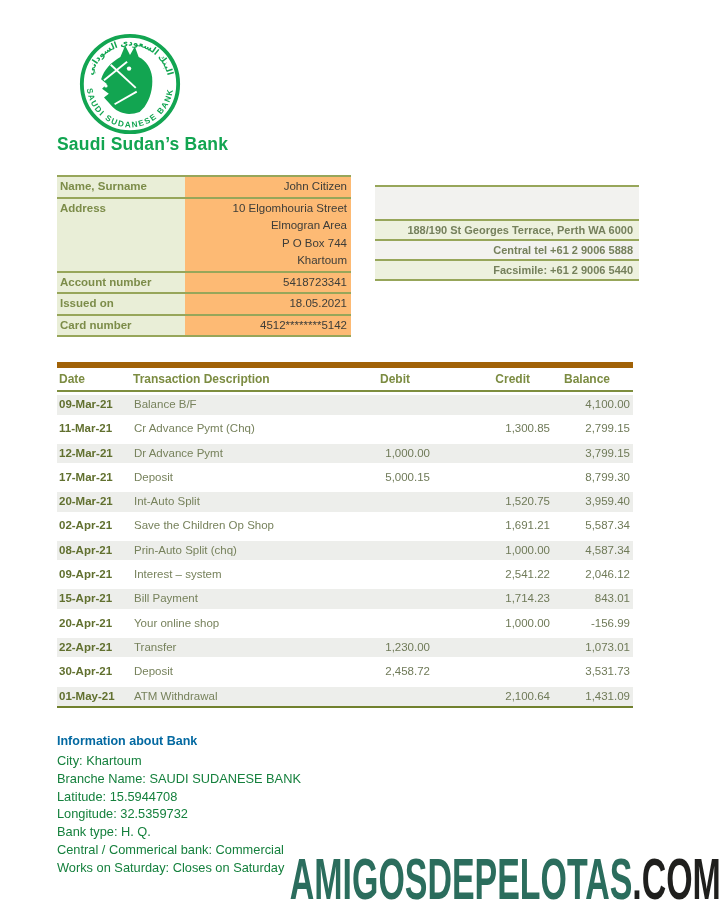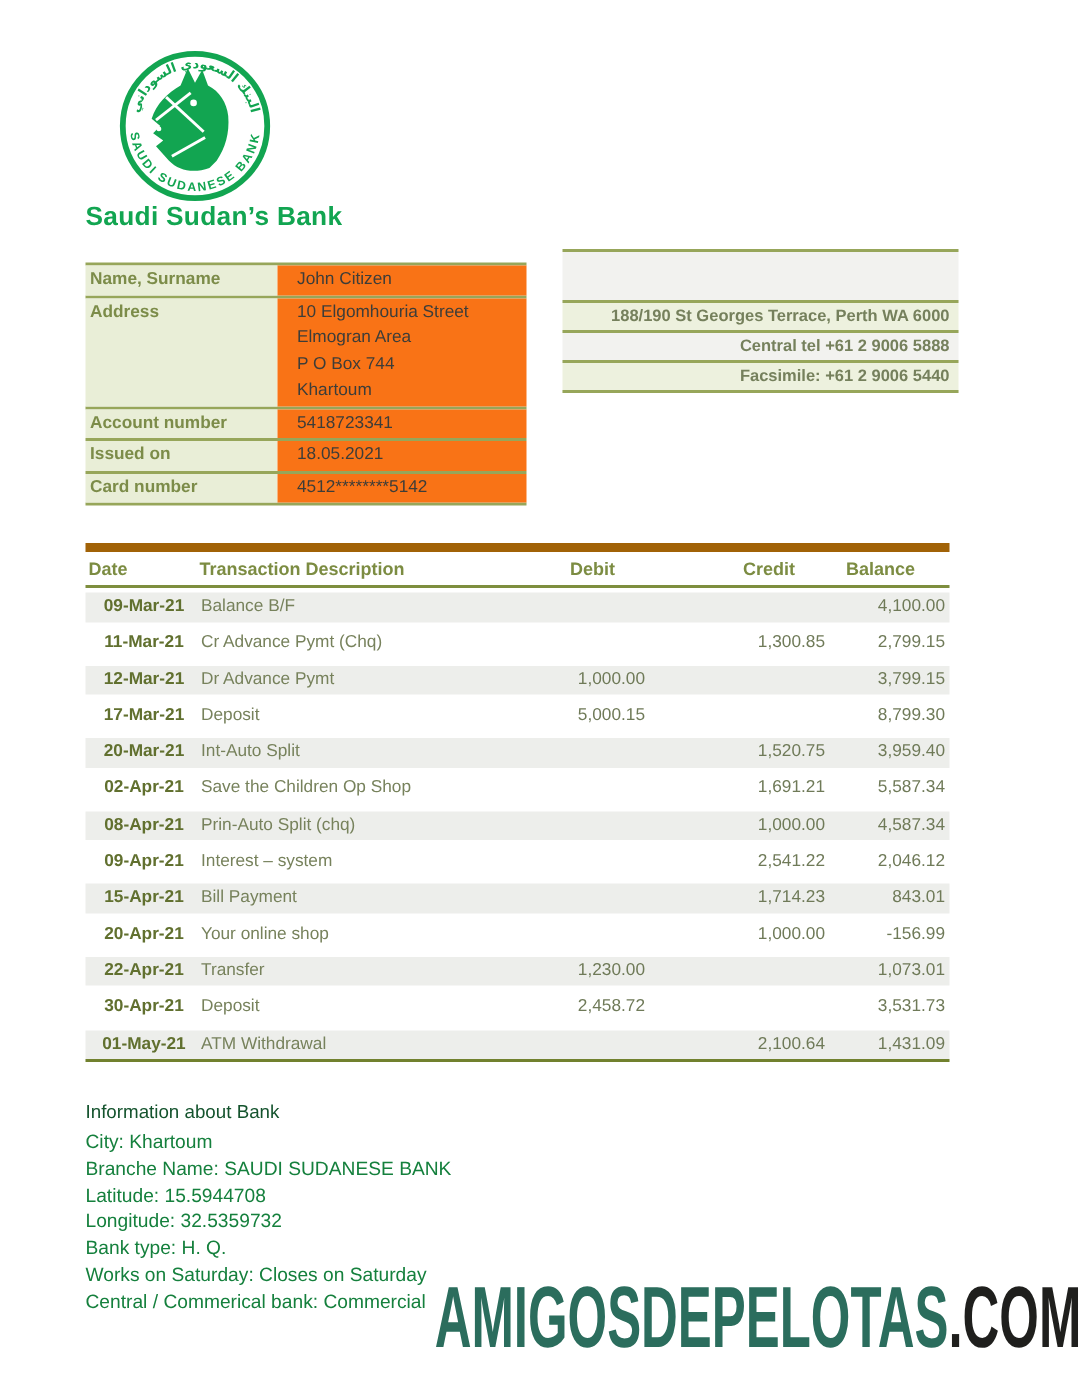--- a/index.html
+++ b/index.html
@@ -10,49 +10,49 @@
   
   .logo { left:72px; top:32px; width:116px; height:104px; }
 
   
   .page-title { left:57px; top:134px; font-size:17.5px; font-weight:bold; color:var(--brand_green,#1CA551); letter-spacing:0.2px; }
 
   
   .acct-table { left:57px; top:175px; width:294px; border-top:2px solid var(--olive_border,#97A65A); font-size:11.5px; }
   .acct-row { display:grid; grid-template-columns:128px 1fr; border-bottom:2px solid var(--olive_border,#97A65A); }
   .acct-label { background:var(--label_bg,#E9EED7); color:#7C8C49; font-weight:bold; padding:1px 4px 1px 3px; line-height:16px; }
-  .acct-value { background:#f97316; color:#3D3D39; padding:1px 4px 1px 13px; line-height:17.5px; white-space:pre-line; }
-
-  
-  .contact-table { left:375px; top:166px; width:264px; border-top:2px solid var(--olive_border,#97A65A); }
+  .acct-value { background:#fdba74; color:#3D3D39; padding:1px 4px 1px 13px; line-height:17.5px; white-space:pre-line;text-align:right; }
+
+  
+  .contact-table { left:375px; top:185px; width:264px; border-top:2px solid var(--olive_border,#97A65A); }
   .contact-row { text-align:right; font-weight:bold; font-size:11px; color:#75805C; padding:3px 6px 3px 0;
                  min-height:20px; border-bottom:2px solid var(--olive_border,#97A65A); white-space:pre-line; }
   .contact-row:nth-child(odd) { background:#F2F2EF; }
   .contact-row:nth-child(even) { background:var(--light_green_bg,#EDF1DE); }
   .contact-row:first-child { min-height:34px; }
   .contact-row:last-child { border-bottom:2.5px solid var(--olive_border,#97A65A); }
 
   
   .txn-table { left:57px; top:362px; width:576px; }
   .txn-grid { display:grid; grid-template-columns:76px 234px 66px 120px 80px; }
   .txn-header { border-top:6px solid #a16207; border-bottom:2px solid #7E8E3E; padding:4px 0 4px;
                 font-weight:bold; font-size:12px; color:var(--header_olive,#7C8C42); }
   .txn-header .h-num { text-align:right; padding-right:23px; }
   .txn-header .h-date { padding-left:2px; }
   .txn-rows { padding-top:3px; border-bottom:2.5px solid #71812E; }
   .txn-row { height:19.5px; line-height:19.5px; font-size:11.5px; }
   .txn-row + .txn-row { margin-top:4.8px; }
   .txn-row:nth-child(odd) { background:var(--row_gray,#EDEEEB); }
-  .txn-date { font-weight:bold; color:#61702F; padding-left:2px;text-align:center; }
+  .txn-date { font-weight:bold; color:#61702F; padding-left:2px; }
   .txn-desc { color:#77825C; padding-left:1px; }
   .txn-num { text-align:right; color:#6F7A58; padding-right:3px; }
 
   
   .bank-info { left:57px; top:734px; width:420px; }
-  .bank-info-title { font-size:12.5px; font-weight:normal; color:#14532d; margin-bottom:4px; }
+  .bank-info-title { font-size:12.5px; font-weight:bold; color:#0369a1; margin-bottom:4px; }
   .bank-info-line { font-size:12.8px; color:#15803d; line-height:17.8px; white-space:pre-line; }
 
   
   .watermark { right:2px; top:850px; font-size:58px; font-weight:bold; line-height:1; white-space:nowrap;
                transform:scaleX(0.585); transform-origin:100% 50%; letter-spacing:0; }
   .wm-main { color:var(--watermark_green,#2B6D5D); }
   .wm-com  { color:var(--watermark_dark,#1F1F1D); }
 </style>
 </head>
 <body>
@@ -249,21 +249,21 @@
     <div class="bank-info-line">City:  Khartoum</div>
 
     <div class="bank-info-line">Branche Name: SAUDI SUDANESE BANK</div>
 
     <div class="bank-info-line">Latitude:  15.5944708</div>
 
     <div class="bank-info-line">Longitude:  32.5359732</div>
 
     <div class="bank-info-line">Bank type:  H. Q.</div>
 
+    <div class="bank-info-line">Central / Commerical bank: Commercial</div>
+
     <div class="bank-info-line">Works on Saturday: Closes on Saturday</div>
-
-    <div class="bank-info-line">Central / Commerical bank: Commercial</div>
 
 </div>
 
 <div class="abs watermark">
   <span class="wm-main">AMIGOSDEPELOTAS</span><span class="wm-com">.COM</span>
 </div>
 
 </body></html>

